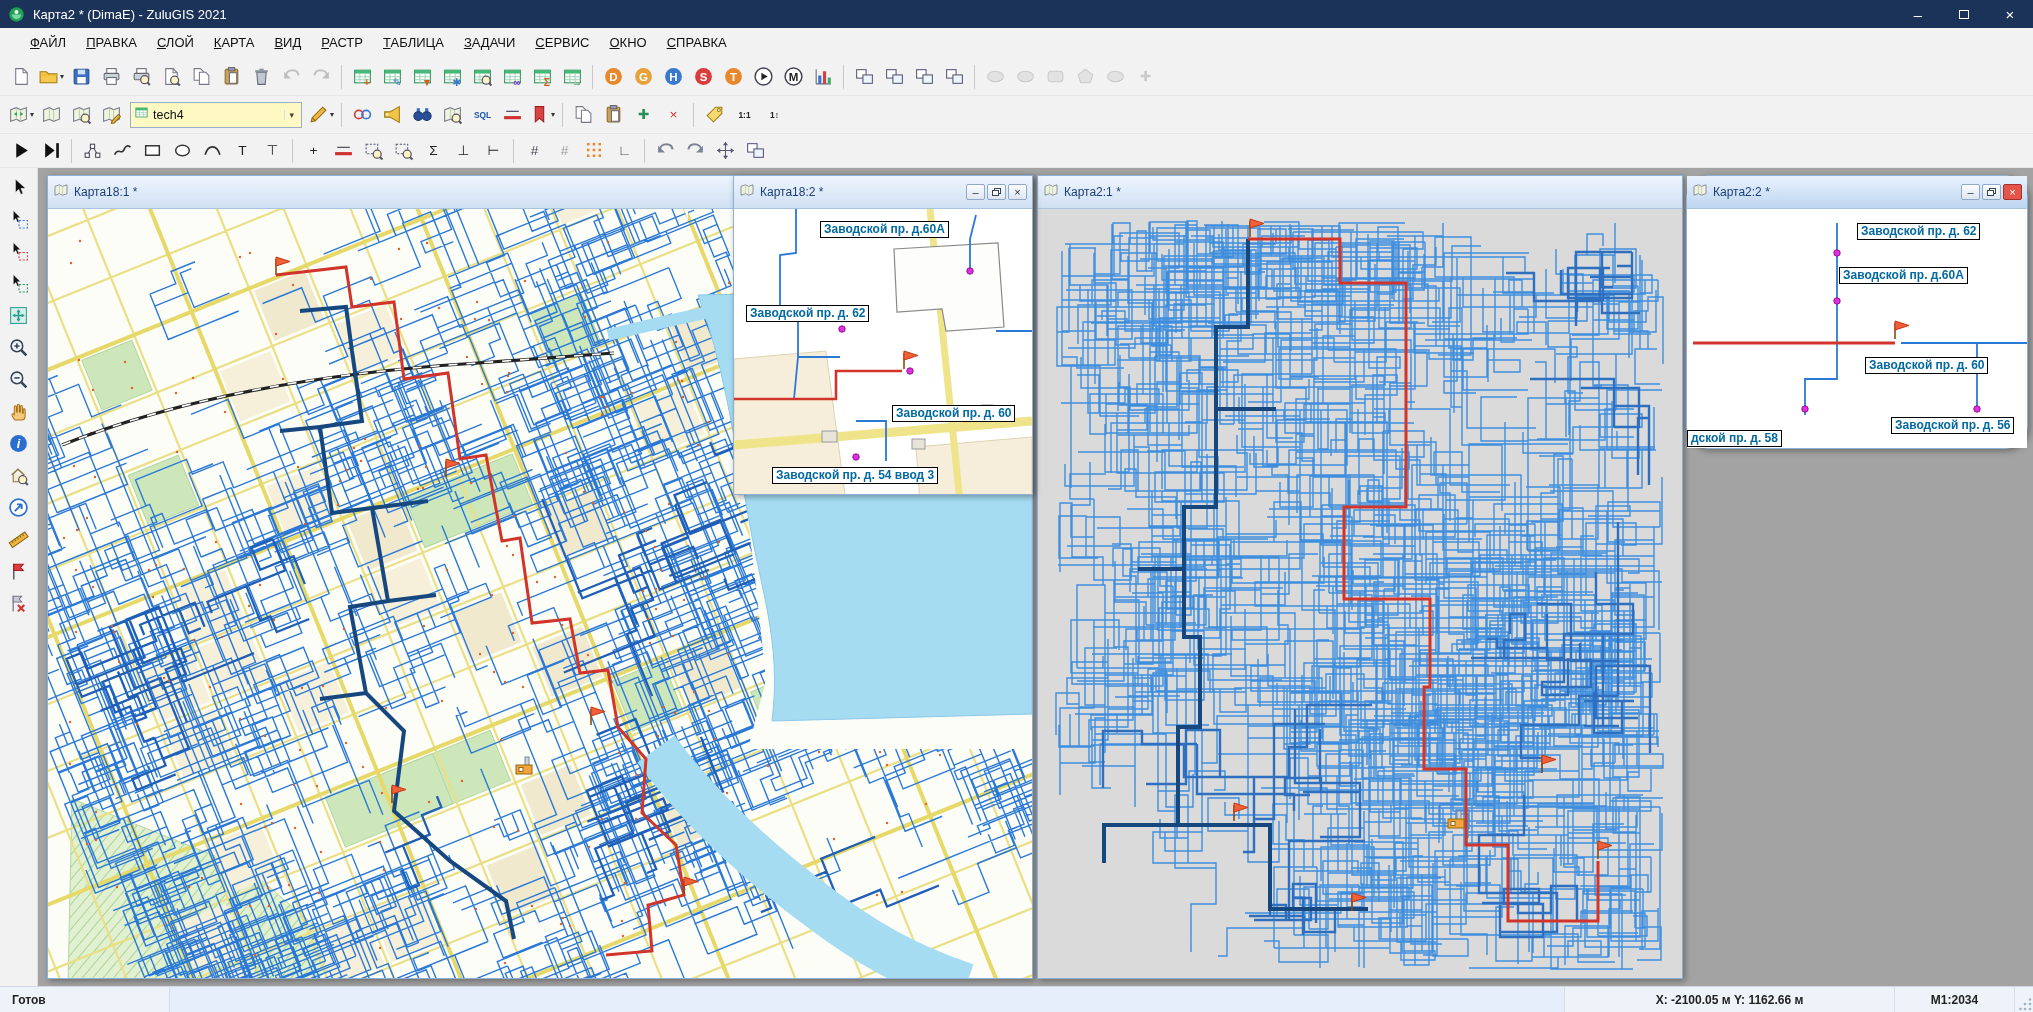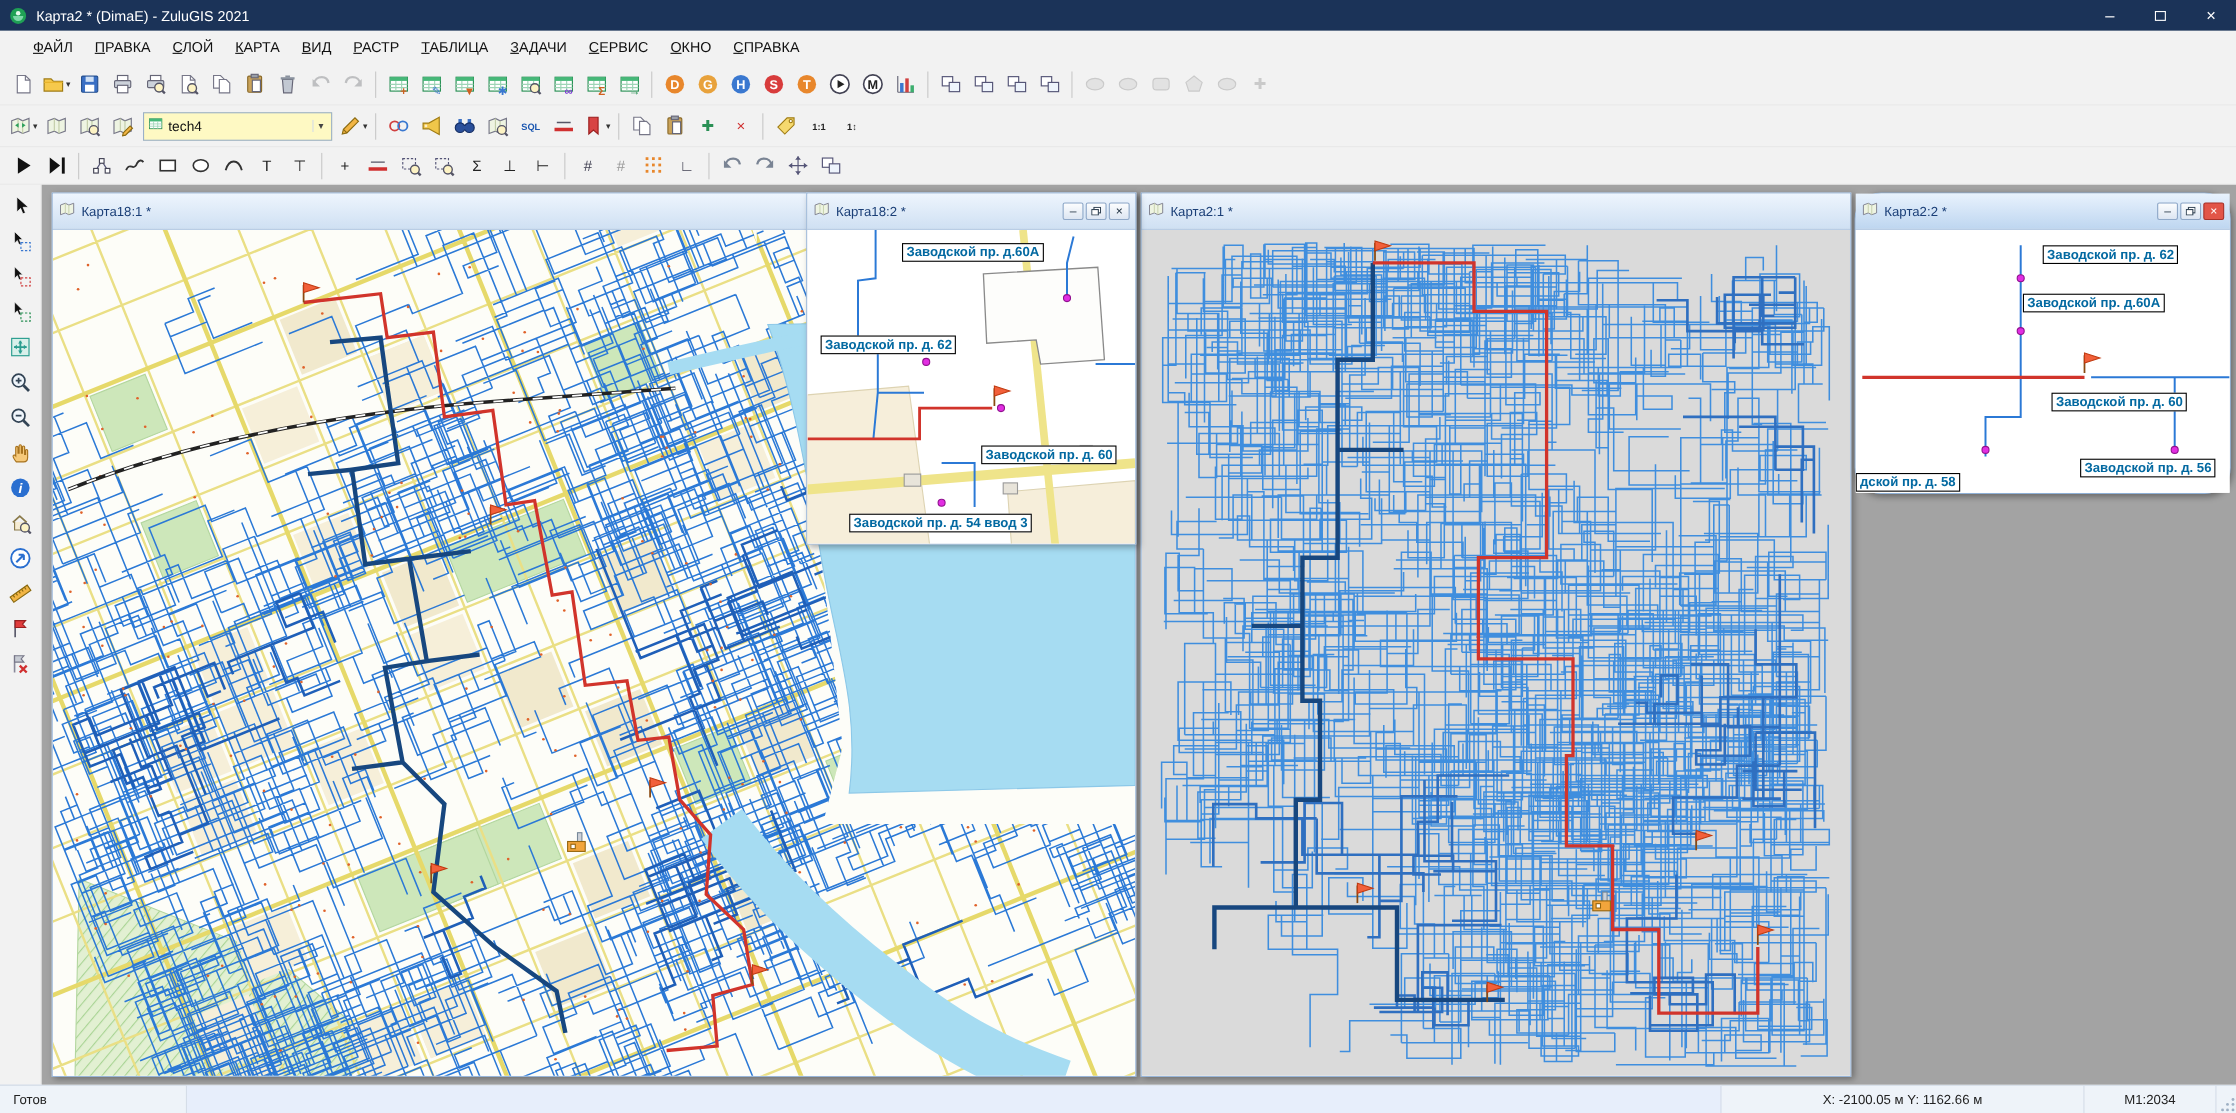--- a/index.html
+++ b/index.html
@@ -41,21 +41,21 @@
   .mdttl.active{background:linear-gradient(#e8f2fd,#bed6f0);}
   .mdttl .t{font-size:12px;color:#1b3f77;white-space:nowrap;}
   .mwbtns{display:flex;gap:2px;margin-left:auto;}
   .mwb{width:19px;height:16px;background:linear-gradient(#fcfdfe,#dde6f2);border:1px solid #8fa8c8;border-radius:2px;display:flex;align-items:center;justify-content:center;font-size:11px;line-height:1;color:#234;}
   .mwb.close-red{background:#e25548;color:#fff;border-color:#a83028;}
   .mdcontent{flex:1;position:relative;background:#fff;overflow:hidden;min-height:0;}
   .mdcontent svg{display:block;}
   .mlabel{position:absolute;border:1px solid #000;background:#fff;font-size:12px;font-weight:bold;padding:0 3px;line-height:15px;white-space:nowrap;color:#0369a1;}
   
   #statusbar{height:26px;background:#eef3f9;border-top:1px solid #cfd8e4;display:flex;align-items:center;font-size:12px;color:#222;flex:none;}
-  .sp1{padding:0 12px;height:100%;display:flex;align-items:center;border-right:1px solid #d5dde8;}
+  .sp1{padding:0 12px;height:100%;display:flex;align-items:center;border-right:1px solid #d5dde8;font-weight:bold;}
   #sp-ready{width:170px;}
   #sp-mid{flex:1;background:#e7eefb;}
   #sp-coords{width:330px;justify-content:center;}
   #sp-scale{width:120px;justify-content:center;}
   #sp-grip{width:18px;height:100%;display:flex;align-items:flex-end;justify-content:flex-end;}
   u{text-decoration:underline;}
 </style>
 </head>
 <body>
 

